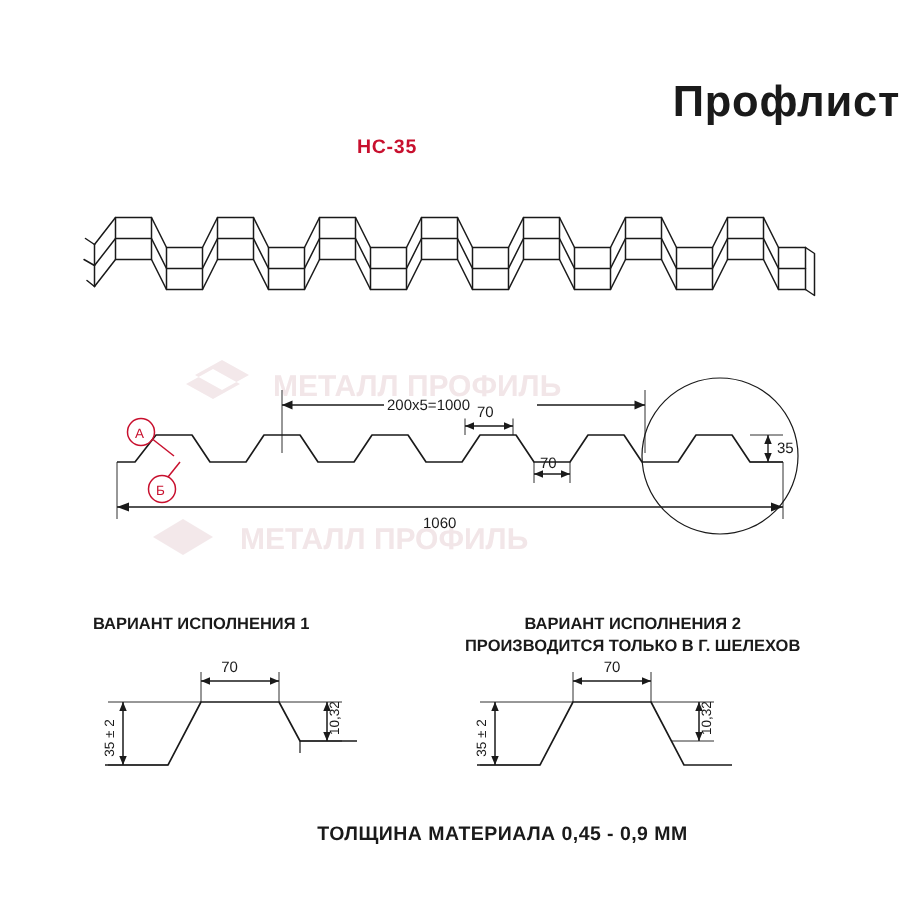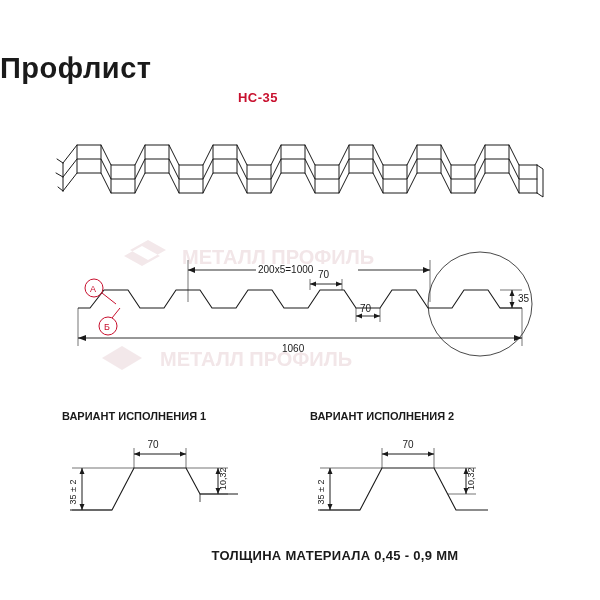--- a/index.html
+++ b/index.html
@@ -18,21 +18,21 @@
   .page {
     position: relative;
     width: 600px;
     height: 600px;
   }
   .title {
     position: absolute;
     top: 52px;
     left: 0;
     width: 600px;
-    text-align: left;
+    text-align: right;
     font-size: 29px;
     font-weight: bold;
     letter-spacing: 0.5px;
   }
   .subtitle {
     position: absolute;
     top: 90px;
     left: 0;
     width: 516px;
     text-align: center;
@@ -162,20 +162,21 @@
     </g>
   </svg>
 
   <div class="variant-1-label">
     <div>ВАРИАНТ ИСПОЛНЕНИЯ 1</div>
     <div></div>
   </div>
 
   <div class="variant-2-label">
     <div>ВАРИАНТ ИСПОЛНЕНИЯ 2</div>
+    <div>ПРОИЗВОДИТСЯ ТОЛЬКО В Г. ШЕЛЕХОВ</div>
   </div>
 
   <svg style="position:absolute; left:60px; top:432px;" width="200" height="100" viewBox="0 0 200 100">
     <g stroke="#1a1a1a" fill="none" stroke-width="1">
 
       <path d="M10 78 L52 78 L74 36 L126 36 L140 62 L178 62" stroke-width="1.1" stroke-linejoin="round"></path>
 
       <path d="M140 62 L140 70" stroke-width="0.8"></path>
 
       <line x1="74" y1="22" x2="126" y2="22"></line>

